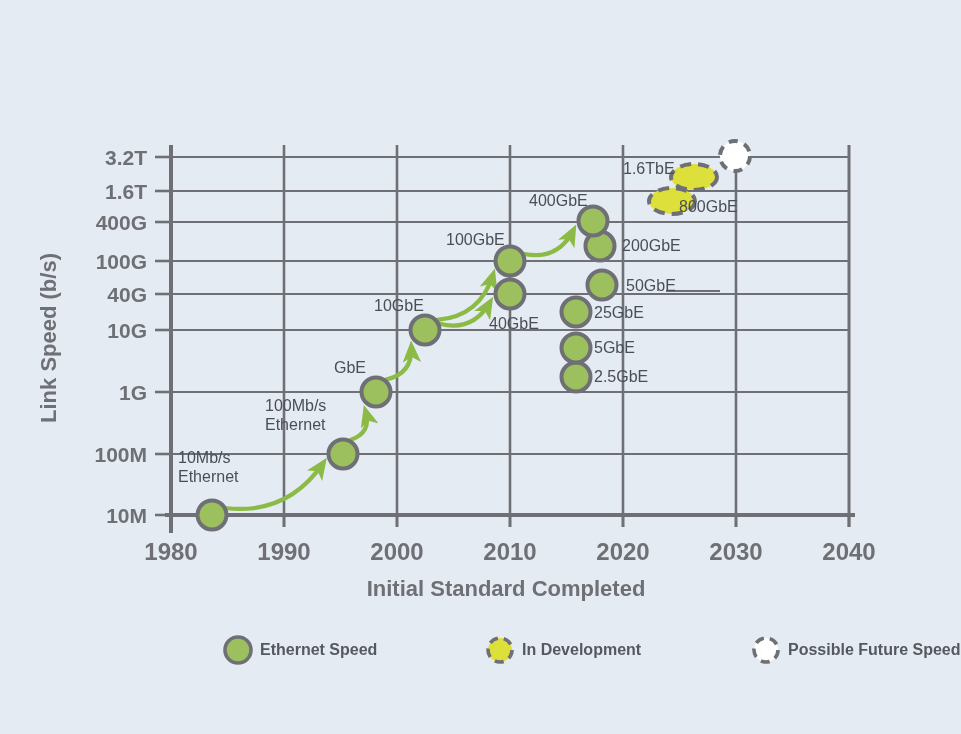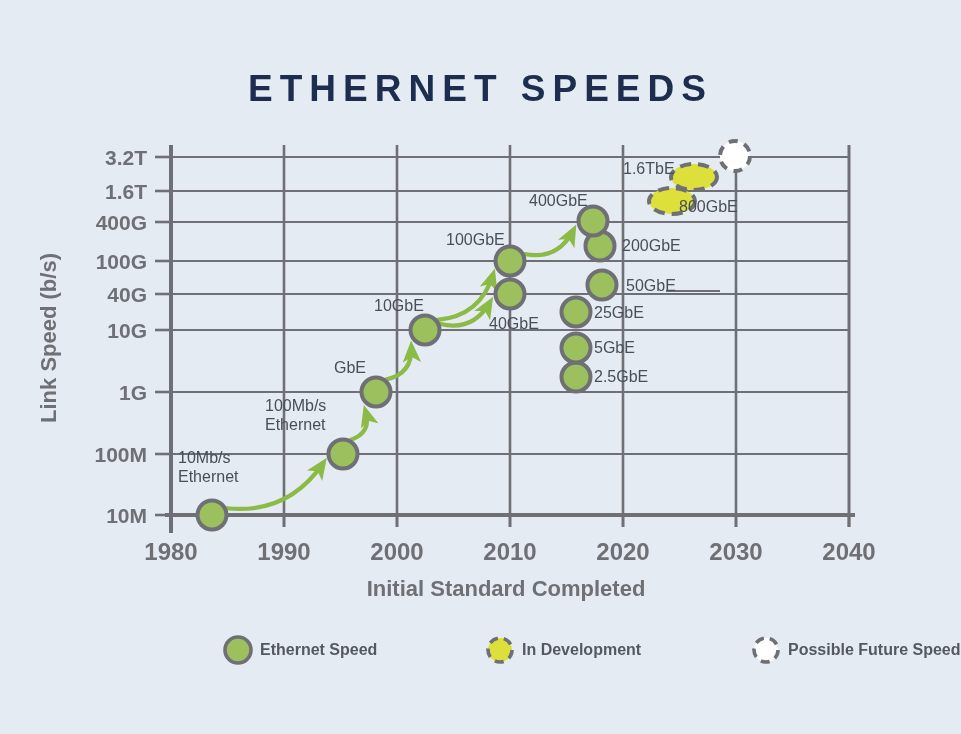--- a/index.html
+++ b/index.html
@@ -60,21 +60,20 @@
     fill: #55595f;
     font-weight: bold;
     dominant-baseline: middle;
   }
 </style>
 </head>
 <body>
 
 <div id="root">
 
-  <div id="chart-title">ETHERNET SPEEDS</div>
 
   <svg id="plot-svg" width="961" height="734">
     <defs>
       <marker id="arrowhead" markerWidth="5.2" markerHeight="4.4" refX="3.6" refY="2.2" orient="auto">
         <path d="M0,0 L5.2,2.2 L0,4.4 L1.3,2.2 Z" fill="#8cba46"></path>
       </marker>
     </defs>
 
     <g id="grid-horizontal">
         <line x1="171" y1="157" x2="849" y2="157" stroke="#6e7075" stroke-width="2.2"></line>

